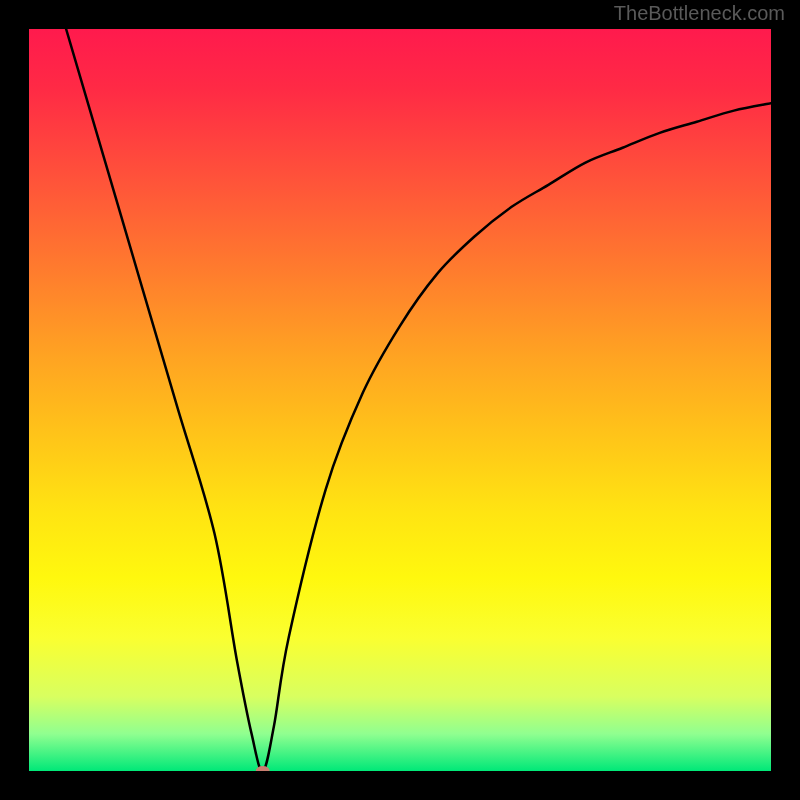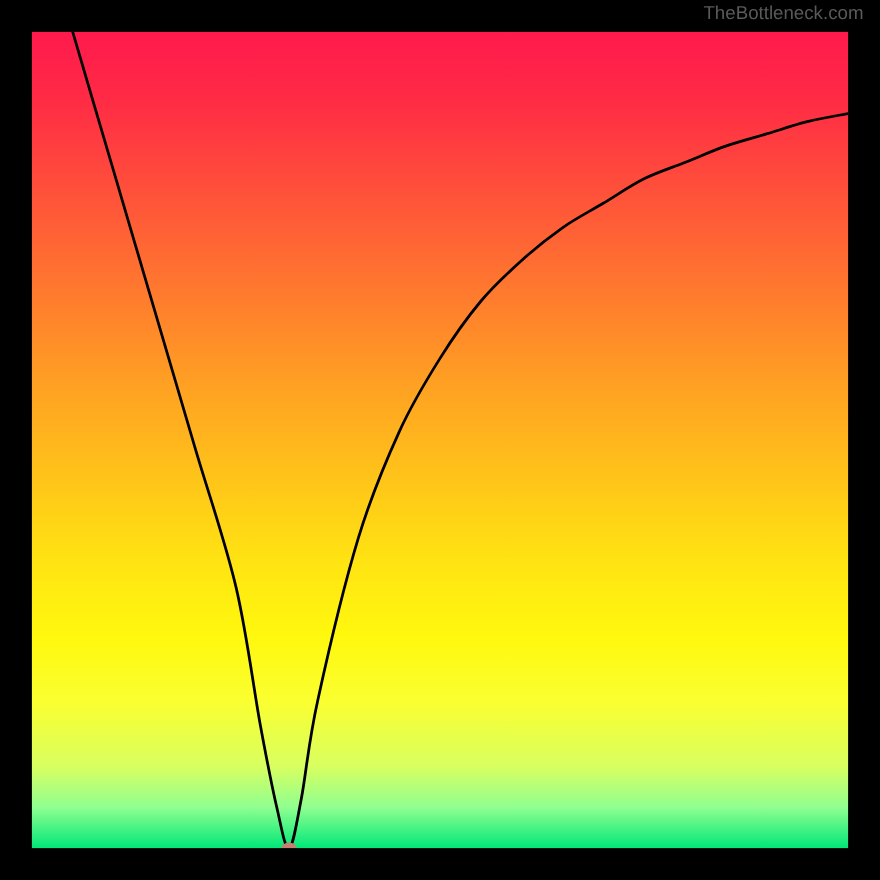--- a/index.html
+++ b/index.html
@@ -10,21 +10,21 @@
     background: #000;
     overflow: hidden;
     position: relative;
     font-family: Arial, sans-serif;
   }
   .watermark {
     position: absolute;
     top: 2px;
     right: 15px;
     color: #5a5a5a;
-    font-size: 17px;
+    font-size: 20px;
     font-weight: 500;
     z-index: 10;
   }
   .chart-area {
     position: absolute;
     left: 29px;
     top: 29px;
     width: 742px;
     height: 742px;
   }

